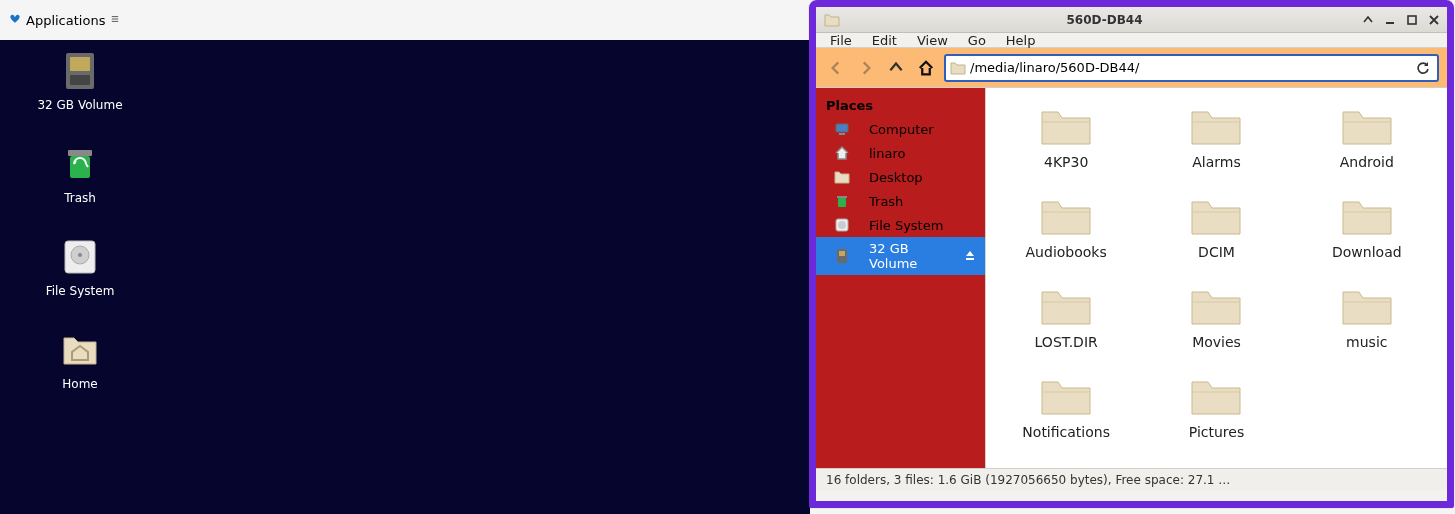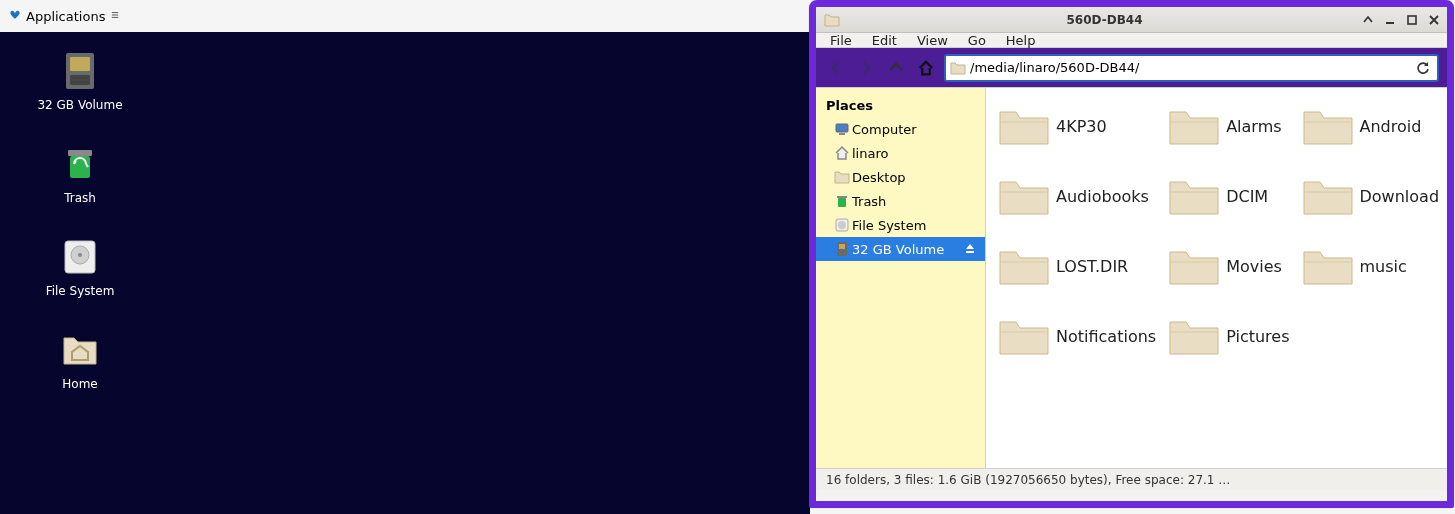--- a/index.html
+++ b/index.html
@@ -19,21 +19,21 @@
       top: 0;
       width: 810px;
       height: 514px;
       background: #05052e;
     }
     .top-panel {
       position: absolute;
       left: 0;
       top: 0;
       width: 810px;
-      height: 32px;
+      height: 40px;
       background: #f5f5f5;
       display: flex;
       align-items: center;
       padding: 8px 4px;
       color: #000;
     }
     .app-menu-btn {
       display: flex;
       align-items: center;
       gap: 4px;
@@ -140,21 +140,21 @@
       cursor: pointer;
       color: #222;
     }
     .fm-toolbar {
       height: 40px;
       display: flex;
       align-items: center;
       padding: 6px 8px;
       gap: 6px;
       border-bottom: 1px solid #cfcfcb;
-      background: #4c1d95;
+      background: #fdba74;
     }
     .nav-btn {
       width: 24px; height: 24px;
       display: flex;
       align-items: center;
       justify-content: center;
       cursor: pointer;
     }
     .nav-btn.disabled { opacity: 0.4; cursor: default; }
     .location-wrap {
@@ -185,34 +185,34 @@
       display: flex;
       align-items: center;
       justify-content: center;
     }
     .fm-body {
       display: flex;
       height: calc(100% - 26px - 26px - 40px - 22px);
     }
     .fm-sidebar {
       width: 170px;
-      background: #fef9c3;
+      background: #b91c1c;
       border-right: 1px solid #d0d0cc;
       padding: 6px 0;
       overflow-y: auto;
     }
     .sidebar-header {
       font-weight: bold;
       padding: 4px 10px;
       color: #000;
     }
     .sidebar-item {
       display: flex;
       align-items: center;
-      gap: 2px;
+      gap: 19px;
       padding: 4px 8px 4px 18px;
       cursor: pointer;
     }
     .sidebar-item.selected {
       background: #2a7de1;
       color: #fff;
     }
     .sidebar-item .si-icon {
       width: 16px; height: 16px;
       flex-shrink: 0;
@@ -227,25 +227,25 @@
       overflow-y: auto;
       padding: 14px 10px;
     }
     .icon-grid {
       display: grid;
       grid-template-columns: repeat(3, 1fr);
       gap: 22px 10px;
     }
     .file-item {
       display: flex;
-      flex-direction: row;
+      flex-direction: column;
       align-items: center;
       gap: 4px;
       cursor: pointer;
-      font-size: 16px;
+      font-size: 14px;
       color: #222;
     }
     .folder-icon {
       width: 56px; height: 48px;
     }
     .fm-statusbar {
       height: 22px;
       border-top: 1px solid #d0d0cc;
       background: #f0efeb;
       font-size: 12px;

